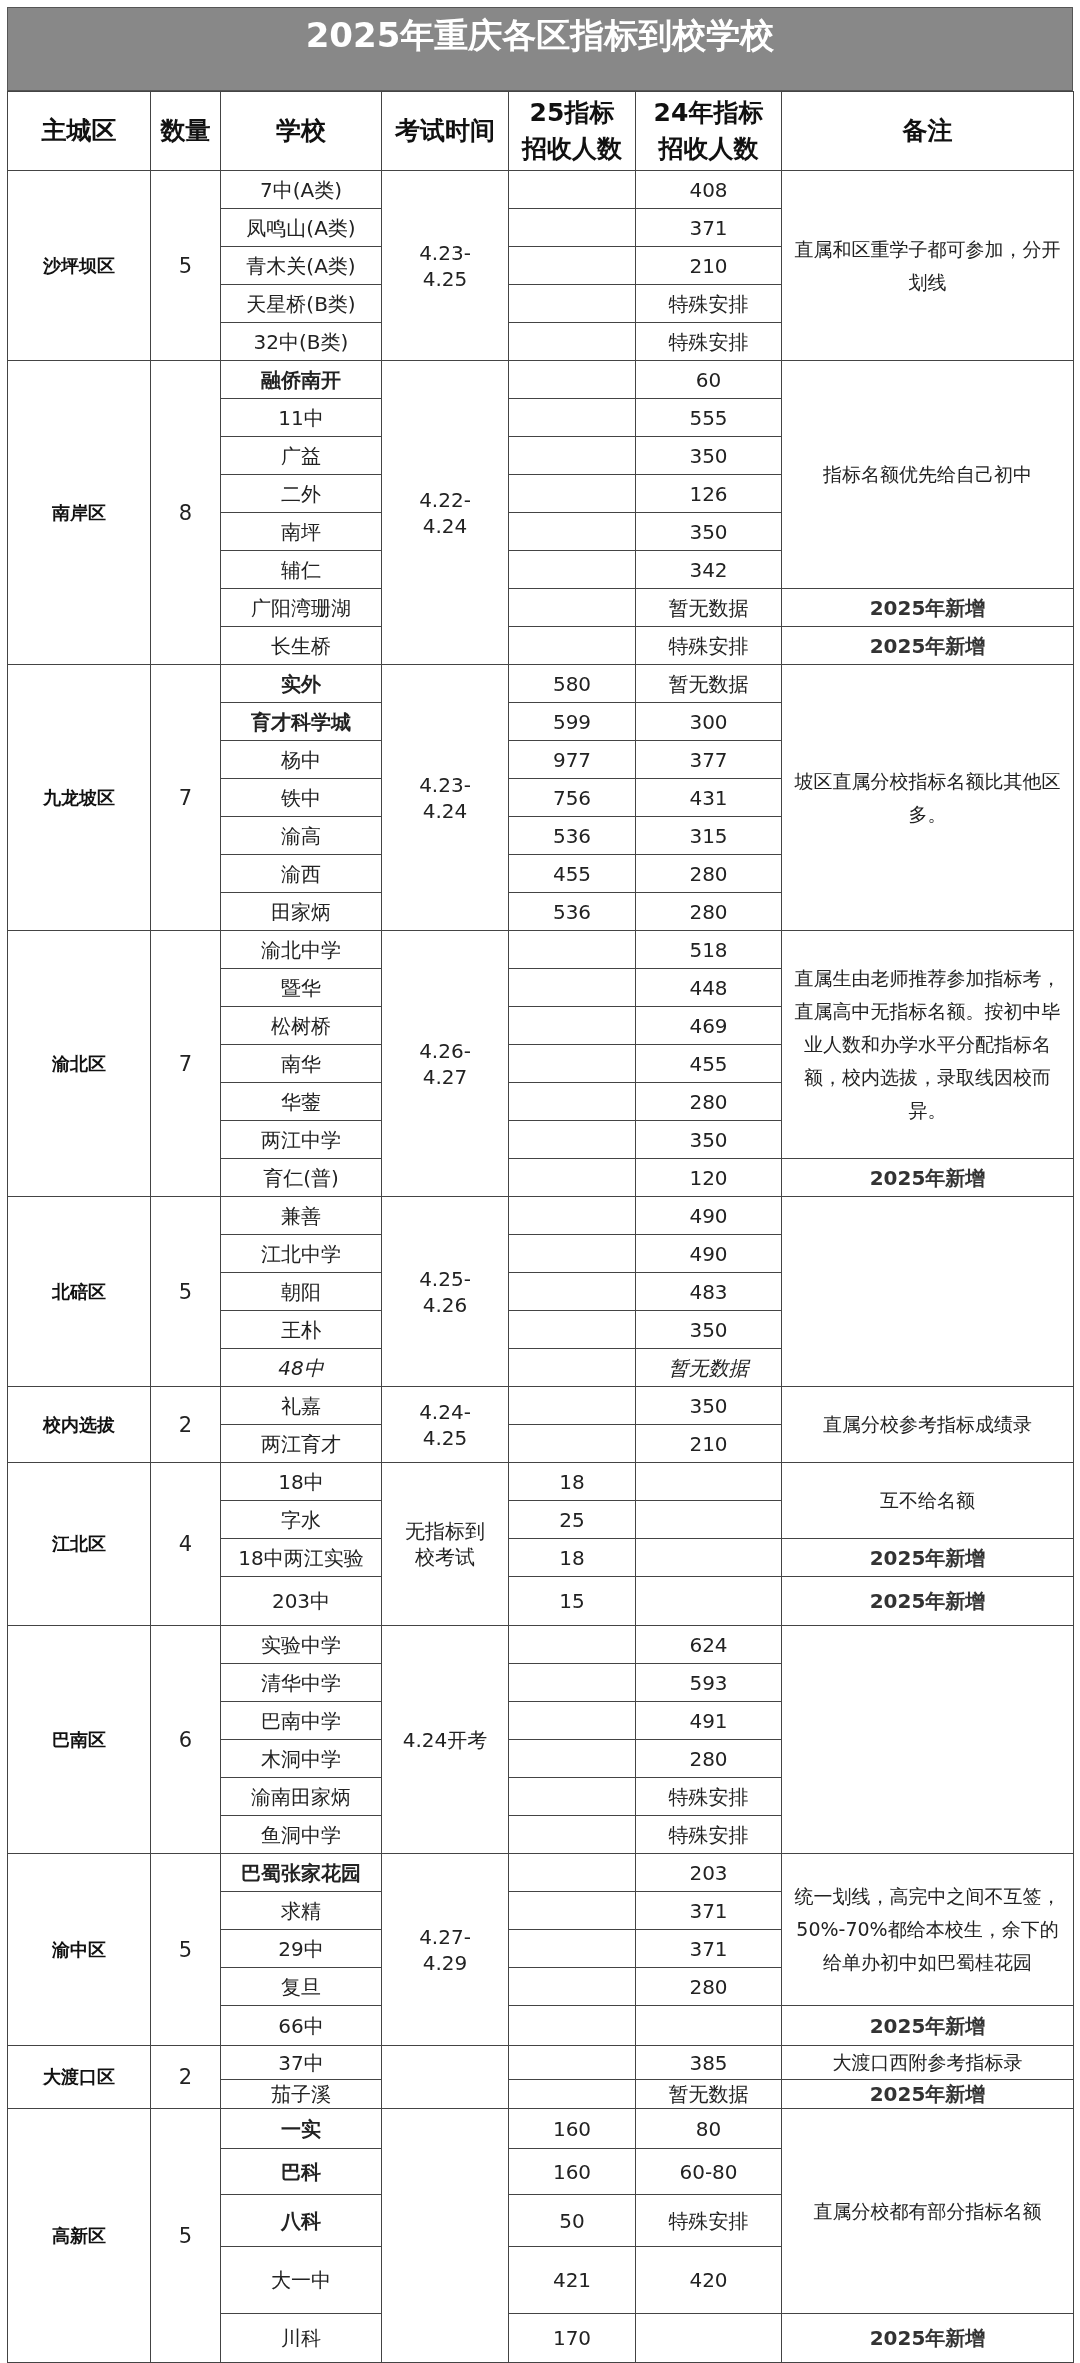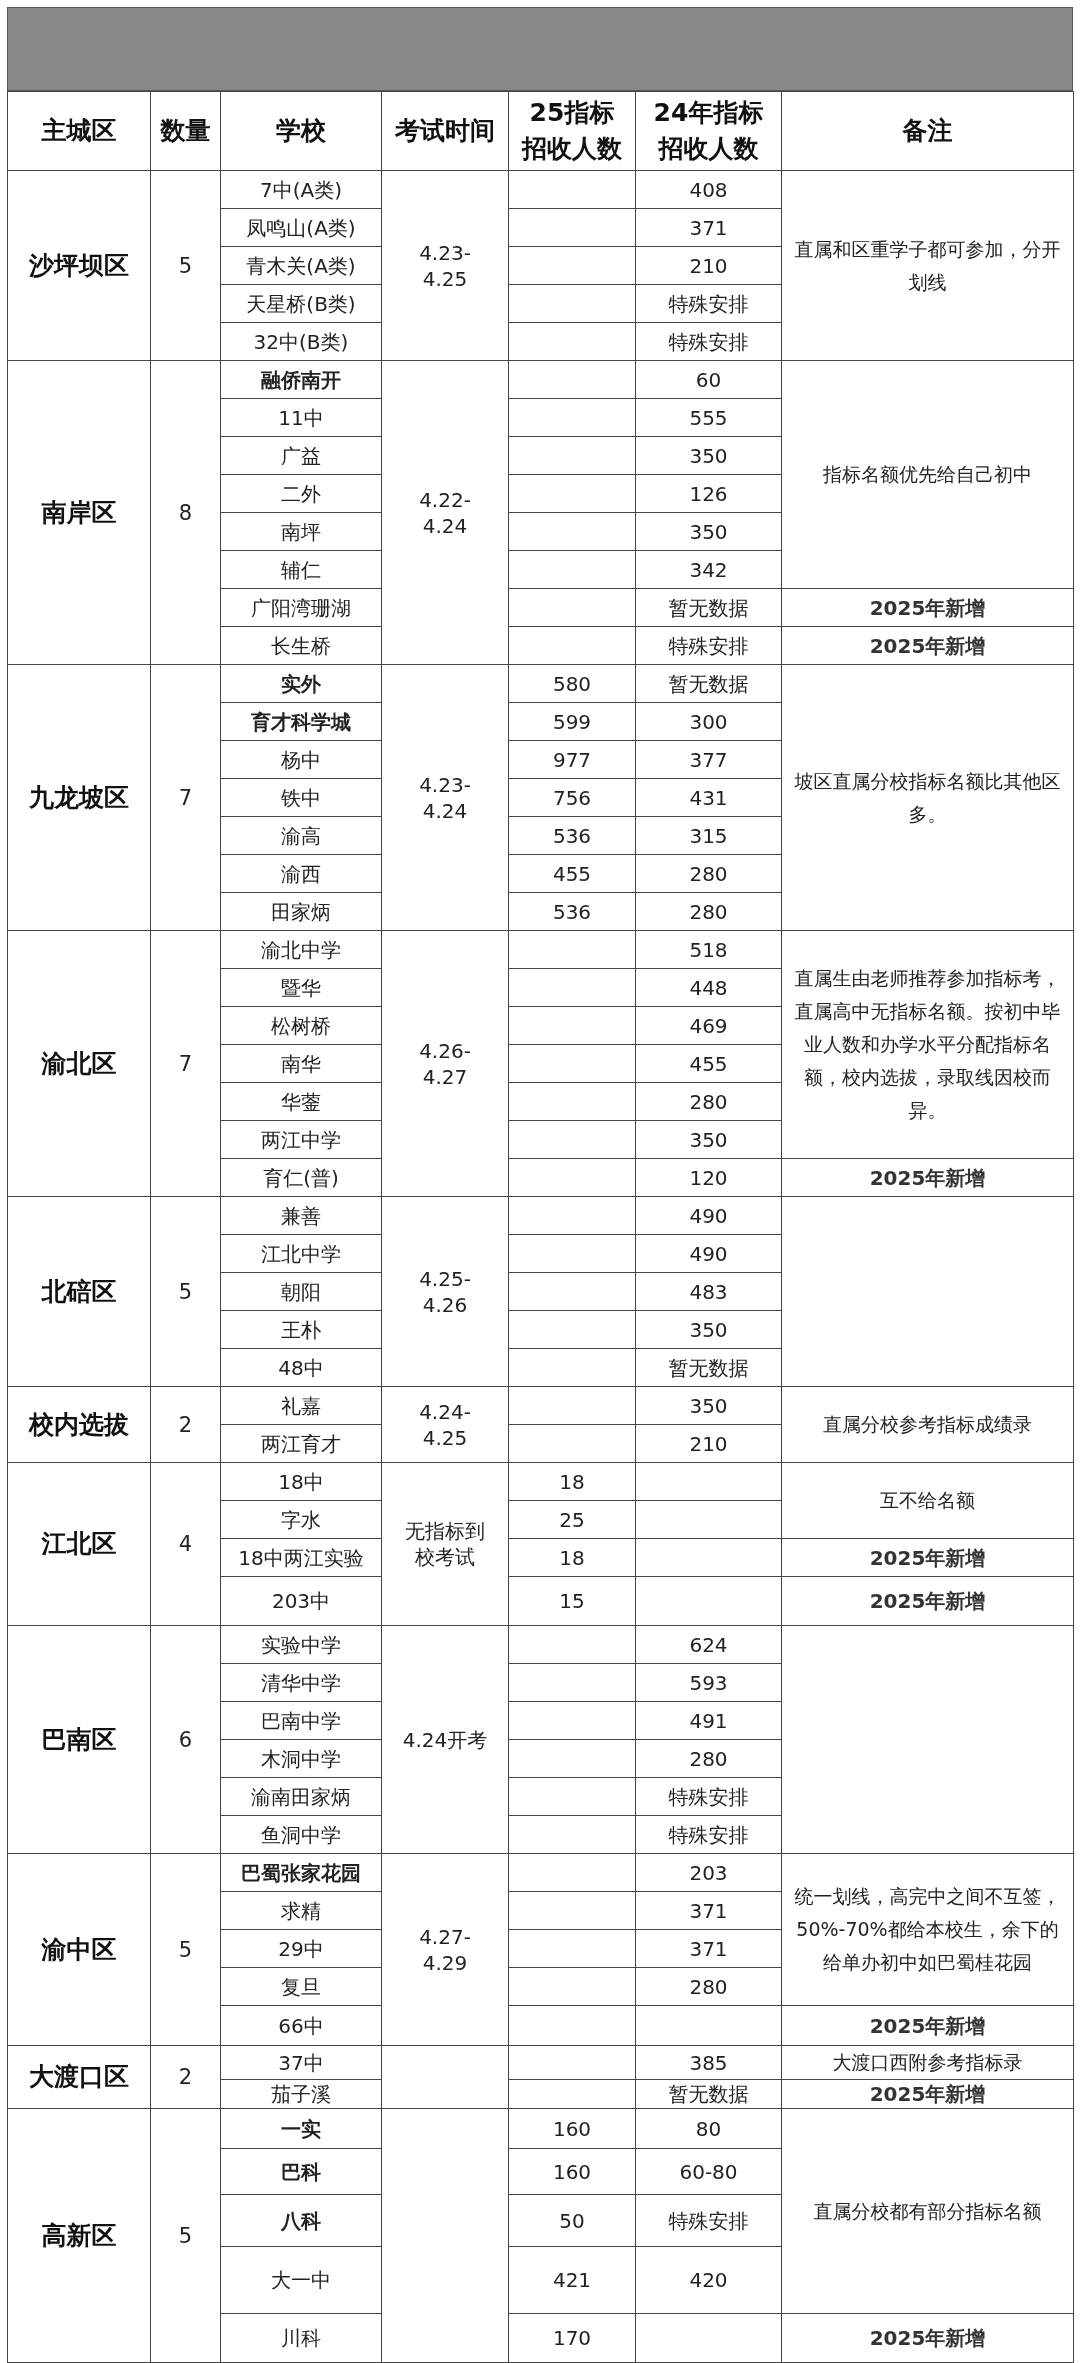--- a/index.html
+++ b/index.html
@@ -8,31 +8,32 @@
   .wrap { position: absolute; left: 7px; top: 7px; width: 1066px; }
   .title-bar { height: 84px; background: #888888; border: 1.5px solid #555;
                box-sizing: border-box; text-align: center; color: #fff; }
   .title-main { font-size: 34px; font-weight: bold; padding-top: 6px; line-height: 42px;
                 letter-spacing: 0px; }
   .title-sub { font-size: 21px; font-weight: bold; line-height: 28px; }
   table { border-collapse: collapse; width: 1066px; table-layout: fixed; }
   td, th { border: 1.5px solid #444; text-align: center; vertical-align: middle;
            padding: 0 4px; box-sizing: border-box; font-size: 20px; line-height: 26px; }
   th { font-weight: bold; font-size: 25px; color: #111; line-height: 36px; }
-  .district { font-weight: bold; font-size: 25px; color: #111; }
+  .district { font-weight: bold; font-size: 18px; color: #111; }
   .count { font-size: 21px; }
   .bold { font-weight: bold; }
   .note { font-size: 19px; line-height: 33px; padding: 0 6px; }
   .new { font-weight: bold; color: #333; font-size: 20px; }
 </style>
 </head>
 <body>
 
 <div class="wrap">
   <div class="title-bar">
+    <div class="title-main">2025年重庆各区指标到校学校</div>
   </div>
   <table>
     <colgroup>
       <col style="width:143px">
         <col style="width:70px">
         <col style="width:161px">
       <col style="width:127px">
         <col style="width:127px">
         <col style="width:146px">
       <col style="width:292px">
@@ -226,21 +227,21 @@
         <tr style="height: 38px;">
           <td class="">朝阳</td>
           <td></td>
           <td>483</td>
         </tr>
         <tr style="height: 38px;">
           <td class="">王朴</td>
           <td></td>
           <td>350</td>
         </tr>
-        <tr style="height: 38px;">
+        <tr style="height: 38px; font-style: italic;">
           <td class="">48中</td>
           <td></td>
           <td>暂无数据</td>
         </tr>
         <tr style="height: 38px;">
           <td class="district" rowspan="2">校内选拔</td>
           <td class="count" rowspan="2">2</td>
           <td class="">礼嘉</td>
           <td rowspan="2" style="padding: 0px 18px;">4.24-4.25</td>
           <td></td>

